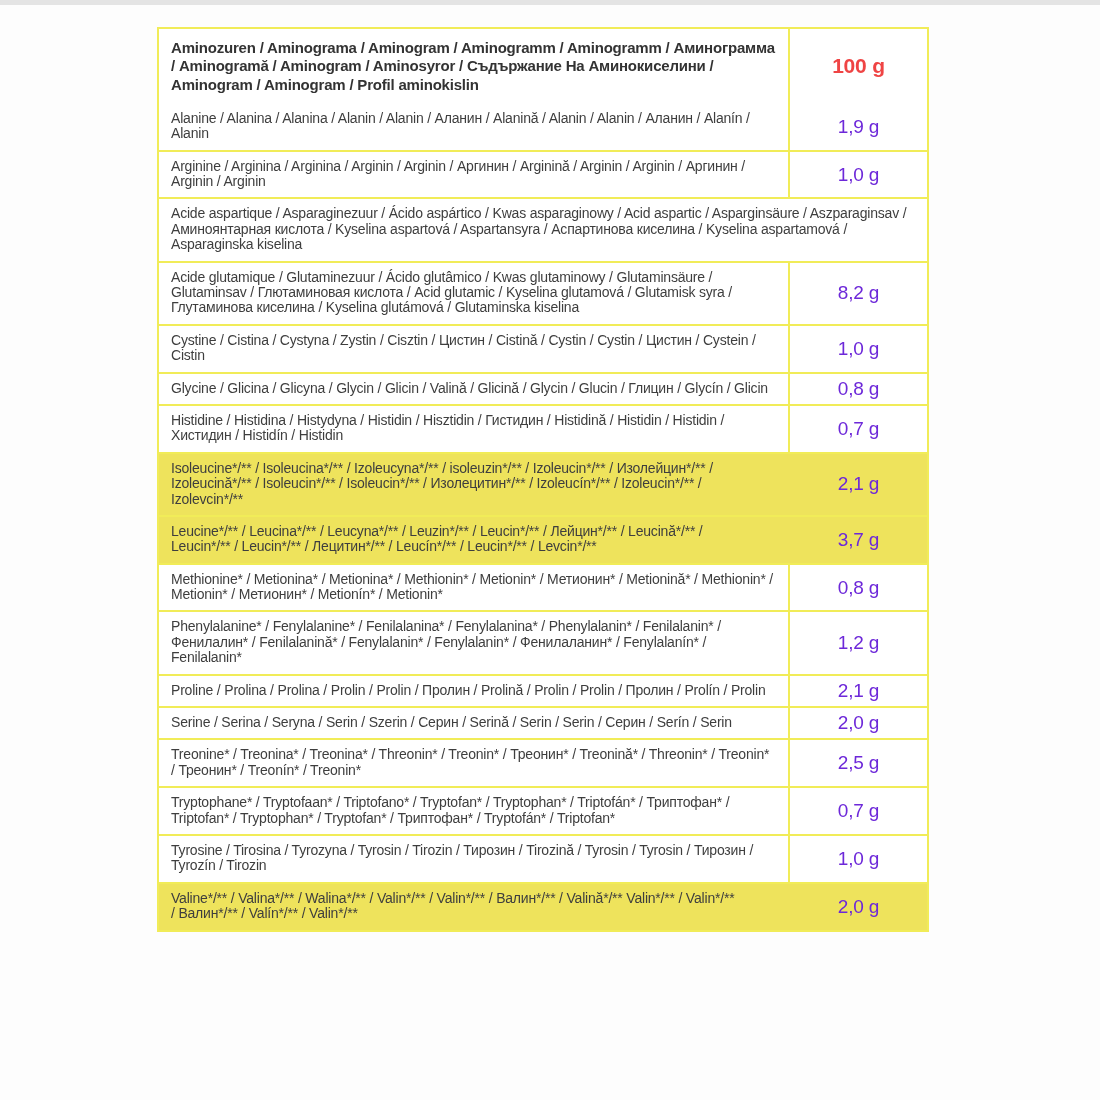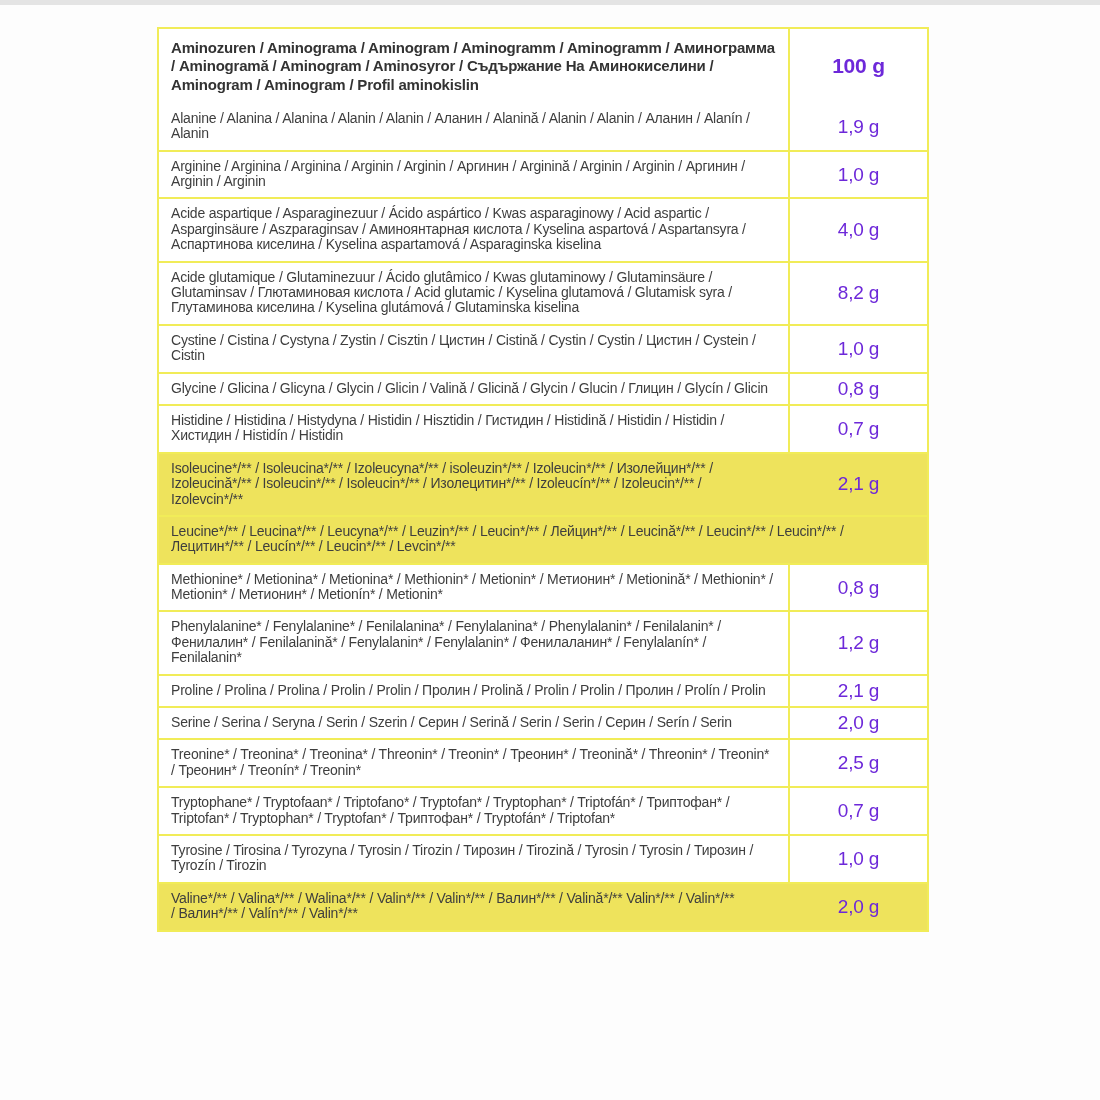--- a/index.html
+++ b/index.html
@@ -60,21 +60,21 @@
   .row.header .cell.name {
     font-weight: bold;
     font-size: 15px;
     line-height: 1.22;
     padding: 10px 12px;
     color: #333333;
   }
   .row.header .cell.amount {
     font-weight: bold;
     font-size: 21px;
-    color: #6d28d9;
+    color: #ef4444;
   }
 </style>
 </head>
 <body style="background: rgb(253, 253, 253);">
 
 <div class="top-strip" style="background: rgb(228, 228, 228);"></div>
 
 <div class="amino-table">
   <div class="row header">
     <div class="cell name">Aminozuren / Aminograma / Aminogram / Aminogramm / Aminogramm / Аминограмма / Aminogramă / Aminogram / Aminosyror / Съдържание На Аминокиселини / Aminogram / Aminogram / Profil aminokislin</div>
@@ -84,21 +84,20 @@
       <div class="row">
         <div class="cell name">Alanine / Alanina / Alanina / Alanin / Alanin / Аланин / Alanină / Alanin / Alanin / Аланин / Alanín / Alanin</div>
         <div class="cell amount">1,9 g</div>
       </div>
       <div class="row">
         <div class="cell name">Arginine / Arginina / Arginina / Arginin / Arginin / Аргинин / Arginină / Arginin / Arginin / Аргинин / Arginin / Arginin</div>
         <div class="cell amount">1,0 g</div>
       </div>
       <div class="row">
         <div class="cell name">Acide aspartique / Asparaginezuur / Ácido aspártico / Kwas asparaginowy / Acid aspartic / Asparginsäure / Aszparaginsav / Аминоянтарная кислота / Kyselina aspartová / Aspartansyra / Аспартинова киселина / Kyselina aspartamová / Asparaginska kiselina</div>
-        <div class="cell amount">4,0 g</div>
       </div>
       <div class="row">
         <div class="cell name">Acide glutamique / Glutaminezuur / Ácido glutâmico / Kwas glutaminowy / Glutaminsäure / Glutaminsav / Глютаминовая кислота / Acid glutamic / Kyselina glutamová / Glutamisk syra / Глутаминова киселина / Kyselina glutámová / Glutaminska kiselina</div>
         <div class="cell amount">8,2 g</div>
       </div>
       <div class="row">
         <div class="cell name">Cystine / Cistina / Cystyna / Zystin / Cisztin / Цистин / Cistină / Cystin / Cystin / Цистин / Cystein / Cistin</div>
         <div class="cell amount">1,0 g</div>
       </div>
       <div class="row">
@@ -108,20 +107,21 @@
       <div class="row">
         <div class="cell name">Histidine / Histidina / Histydyna / Histidin / Hisztidin / Гистидин / Histidină / Histidin / Histidin / Хистидин / Histidín / Histidin</div>
         <div class="cell amount">0,7 g</div>
       </div>
       <div class="row hl">
         <div class="cell name">Isoleucine*/** / Isoleucina*/** / Izoleucyna*/** / isoleuzin*/** / Izoleucin*/** / Изолейцин*/** / Izoleucină*/** / Isoleucin*/** / Isoleucin*/** / Изолецитин*/** / Izoleucín*/** / Izoleucin*/** / Izolevcin*/**</div>
         <div class="cell amount">2,1 g</div>
       </div>
       <div class="row hl">
         <div class="cell name">Leucine*/** / Leucina*/** / Leucyna*/** / Leuzin*/** / Leucin*/** / Лейцин*/** / Leucină*/** / Leucin*/** / Leucin*/** / Лецитин*/** / Leucín*/** / Leucin*/** / Levcin*/**</div>
+        <div class="cell amount">3,7 g</div>
       </div>
       <div class="row">
         <div class="cell name">Methionine* / Metionina* / Metionina* / Methionin* / Metionin* / Метионин* / Metionină* / Methionin* / Metionin* / Метионин* / Metionín* / Metionin*</div>
         <div class="cell amount">0,8 g</div>
       </div>
       <div class="row">
         <div class="cell name">Phenylalanine* / Fenylalanine* / Fenilalanina* / Fenylalanina* / Phenylalanin* / Fenilalanin* / Фенилалин* / Fenilalanină* / Fenylalanin* / Fenylalanin* / Фенилаланин* / Fenylalanín* / Fenilalanin*</div>
         <div class="cell amount">1,2 g</div>
       </div>
       <div class="row">

